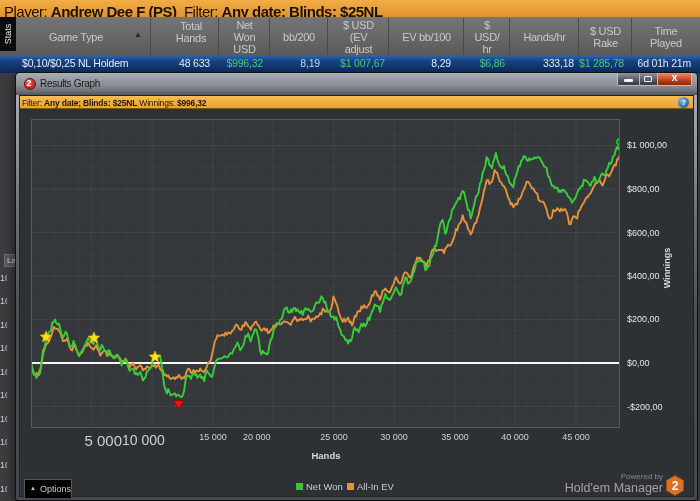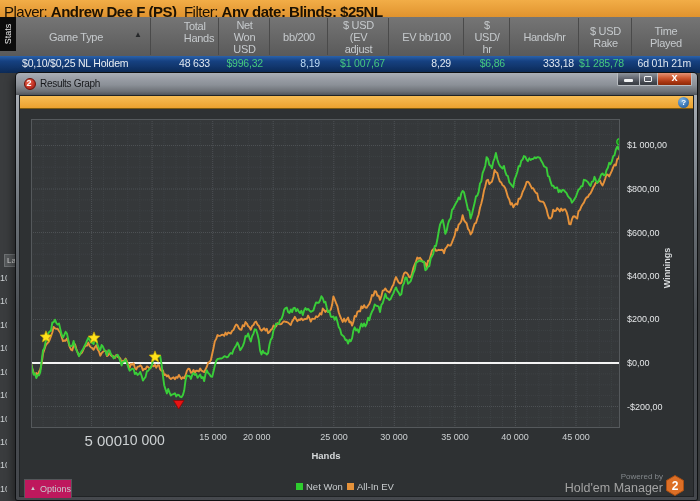--- a/index.html
+++ b/index.html
@@ -7,21 +7,21 @@
 
 <div style="position:absolute;left:0;top:0;width:700px;height:17px;background:linear-gradient(180deg,#f2ad47,#e0932e);color:#1c1203;font-size:15px;letter-spacing:-0.5px">
  <div style="position:absolute;left:4px;top:3px">Player: <b>Andrew Dee F (PS)</b>&nbsp;&nbsp;Filter: <b>Any date; Blinds: $25NL</b></div>
 </div>
 
 <div style="position:absolute;left:0;top:17px;width:700px;height:39px;background:linear-gradient(180deg,#757575,#5a5a5a);color:#c6cacd;font-size:11px;letter-spacing:-0.2px">
 </div>
 <div style="position:absolute;left:0;top:17px;width:700px;height:39px;color:#c6cacd;font-size:11px;letter-spacing:-0.3px">
     <div style="position:absolute;left:16px;top:0px;width:120px;height:39px;display:flex;align-items:center;justify-content:center;text-align:left">Game Type</div>
     <div style="position:absolute;left:134px;top:13px;font-size:8px;color:#26282a">▲</div>
-    <div style="position:absolute;left:165px;top:0px;width:68px;height:30px;display:flex;align-items:center;justify-content:center;line-height:12px">Total<br>Hands</div>
+    <div style="position:absolute;left:157px;top:0px;width:68px;height:30px;display:flex;align-items:center;justify-content:center;text-align:center;line-height:12px">Total<br>Hands</div>
     <div style="position:absolute;left:219px;top:0px;width:51px;height:39px;display:flex;align-items:center;justify-content:center;text-align:center;line-height:12px">Net<br>Won<br>USD</div>
     <div style="position:absolute;left:270px;top:0px;width:58px;height:39px;display:flex;align-items:center;justify-content:center;text-align:center;line-height:12px">bb/200</div>
     <div style="position:absolute;left:328px;top:0px;width:61px;height:39px;display:flex;align-items:center;justify-content:center;text-align:center;line-height:12px">$ USD<br>(EV<br>adjust</div>
     <div style="position:absolute;left:389px;top:0px;width:75px;height:39px;display:flex;align-items:center;justify-content:center;text-align:center;line-height:12px">EV bb/100</div>
     <div style="position:absolute;left:464px;top:0px;width:46px;height:39px;display:flex;align-items:center;justify-content:center;text-align:center;line-height:12px">$<br>USD/<br>hr</div>
     <div style="position:absolute;left:510px;top:0px;width:69px;height:39px;display:flex;align-items:center;justify-content:center;text-align:center;line-height:12px">Hands/hr</div>
     <div style="position:absolute;left:579px;top:0px;width:53px;height:39px;display:flex;align-items:center;justify-content:center;text-align:center;line-height:12px">$ USD<br>Rake</div>
     <div style="position:absolute;left:632px;top:0px;width:68px;height:39px;display:flex;align-items:center;justify-content:center;text-align:center;line-height:12px">Time<br>Played</div>
     <div style="position:absolute;left:150px;top:1px;width:1px;height:37px;background:#4a4a4a"></div>
     <div style="position:absolute;left:218px;top:1px;width:1px;height:37px;background:#4a4a4a"></div>
@@ -74,20 +74,21 @@
   <div style="position:absolute;left:601px;top:0;width:23px;height:13px;background:linear-gradient(180deg,#8f949c 0%,#626670 45%,#41454c 80%,#3a3e44 100%);border:1px solid #b9bdc2;border-top:none;border-radius:0 0 2px 2px"></div>
   <div style="position:absolute;left:608px;top:6px;width:9px;height:3px;background:#f2f3f4;border-radius:1px"></div>
   <div style="position:absolute;left:623px;top:0;width:19px;height:13px;background:linear-gradient(180deg,#8f949c 0%,#626670 45%,#41454c 80%,#3a3e44 100%);border:1px solid #b9bdc2;border-top:none;border-radius:0 0 2px 2px"></div>
   <div style="position:absolute;left:628px;top:3px;width:8px;height:6px;border:1.5px solid #f2f3f4;border-radius:1px"></div>
   <div style="position:absolute;left:641px;top:0;width:35px;height:13px;background:linear-gradient(180deg,#e49274 0%,#cf5a32 40%,#a93511 75%,#8c2a08 100%);border:1px solid #b9bdc2;border-top:none;border-radius:0 0 2px 2px"></div>
   <div style="position:absolute;left:641px;top:-2px;width:35px;height:14px;color:#fff;font-size:11px;font-weight:bold;text-align:center">x</div>
 
   <div style="position:absolute;left:3px;top:22px;width:675px;height:402px;background:#2e3133;border:1px solid #202325">
 
     <div style="position:absolute;left:0;top:0;width:673px;height:13px;background:linear-gradient(180deg,#f8bd55,#eca22f);border-bottom:1px solid #7e5a10;color:#231604;font-size:8.5px;letter-spacing:-0.2px">
+      <div style="position:absolute;left:2px;top:2px">Filter: <b>Any date; Blinds: $25NL</b> Winnings: <b>$996,32</b></div>
       <div style="position:absolute;left:658px;top:1px;width:11px;height:11px;border-radius:6px;background:radial-gradient(circle at 35% 30%,#7db3e2,#3a76b5 60%,#1f4f86);color:#fff;font-size:8px;font-weight:bold;text-align:center;line-height:11px">?</div>
     </div>
   </div>
 </div>
 
 <svg style="position:absolute;left:31px;top:119px" width="589" height="309" viewBox="0 0 589 309">
 <rect x="0" y="0" width="589" height="309" fill="#35383a"></rect>
 <line x1="12.1" y1="0" x2="12.1" y2="309.0" stroke="#3d4144" stroke-width="1" stroke-dasharray="1,1"></line>
 <line x1="24.2" y1="0" x2="24.2" y2="309.0" stroke="#3d4144" stroke-width="1" stroke-dasharray="1,1"></line>
 <line x1="36.3" y1="0" x2="36.3" y2="309.0" stroke="#3d4144" stroke-width="1" stroke-dasharray="1,1"></line>
@@ -186,21 +187,21 @@
 <div style="position:absolute;left:183px;top:432px;width:60px;text-align:center;font-size:9px;color:#cdd1d3">15 000</div>
 <div style="position:absolute;left:243px;top:432px;width:60px;text-align:left;font-size:9px;color:#cdd1d3">20 000</div>
 <div style="position:absolute;left:304px;top:432px;width:60px;text-align:center;font-size:9px;color:#cdd1d3">25 000</div>
 <div style="position:absolute;left:364px;top:432px;width:60px;text-align:center;font-size:9px;color:#cdd1d3">30 000</div>
 <div style="position:absolute;left:425px;top:432px;width:60px;text-align:center;font-size:9px;color:#cdd1d3">35 000</div>
 <div style="position:absolute;left:485px;top:432px;width:60px;text-align:center;font-size:9px;color:#cdd1d3">40 000</div>
 <div style="position:absolute;left:546px;top:432px;width:60px;text-align:center;font-size:9px;color:#cdd1d3">45 000</div>
 <div style="position:absolute;left:296px;top:450px;width:60px;text-align:center;font-size:9.5px;font-weight:bold;color:#d6d9db">Hands</div>
 <div style="position:absolute;left:633px;top:263px;width:68px;height:10px;transform:rotate(-90deg);font-size:9px;font-weight:bold;color:#d6d9db;text-align:center;line-height:10px">Winnings</div>
 
-<div style="position:absolute;left:24px;top:479px;width:48px;height:19px;background:#be185d;border:1px solid #54575a;border-bottom:none;font-size:9px;color:#c8cccf">
+<div style="position:absolute;left:24px;top:479px;width:48px;height:19px;background:#000000;border:1px solid #54575a;border-bottom:none;font-size:9px;color:#c8cccf">
   <div style="position:absolute;left:5px;top:5px;font-size:6px">▲</div>
   <div style="position:absolute;left:15px;top:4px">Options</div>
 </div>
 <div style="position:absolute;left:296px;top:483px;width:7px;height:7px;background:#2ecc2e"></div>
 <div style="position:absolute;left:306px;top:481px;font-size:9.5px;color:#c9cdcf">Net Won</div>
 <div style="position:absolute;left:347px;top:483px;width:7px;height:7px;background:#e6923a"></div>
 <div style="position:absolute;left:357px;top:481px;font-size:9.5px;color:#c9cdcf">All-In EV</div>
 <div style="position:absolute;left:563px;top:472px;width:100px;text-align:right;font-size:8px;color:#84898d">Powered by</div>
 <div style="position:absolute;left:523px;top:481px;width:140px;text-align:right;font-size:12.5px;color:#a3a3a3">Hold'em Manager</div>
 <svg style="position:absolute;left:665px;top:475px" width="20" height="21" viewBox="0 0 20 21">

